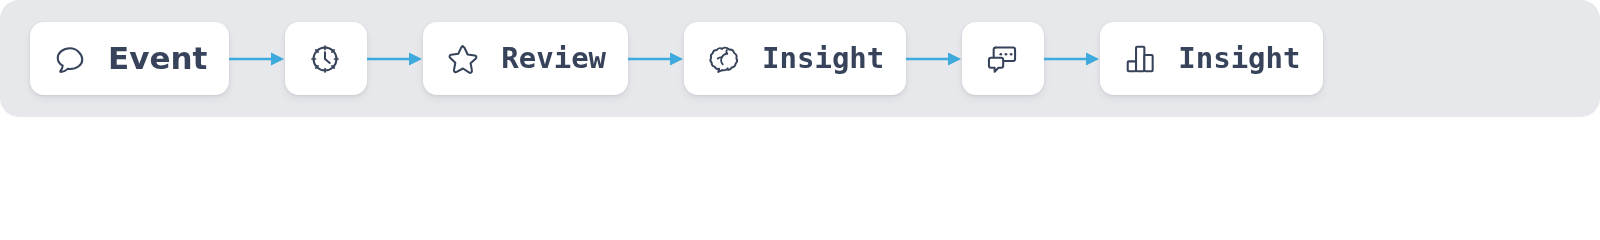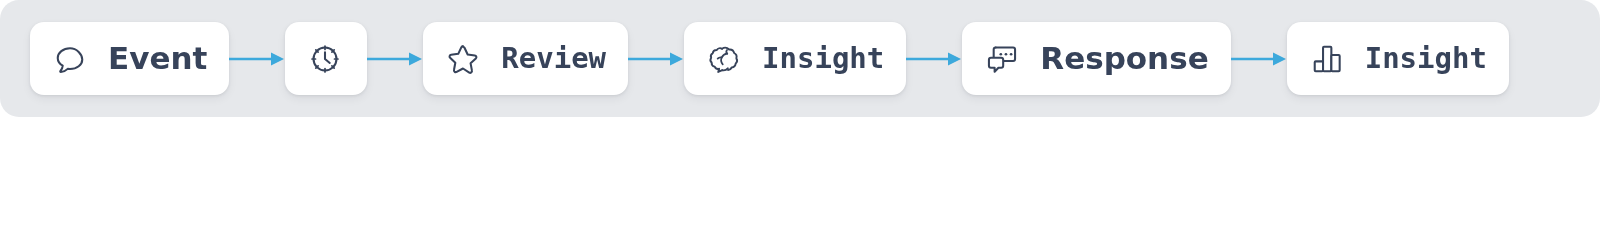--- a/index.html
+++ b/index.html
@@ -170,21 +170,20 @@
     <span class="step-icon">
       <svg viewBox="0 0 48 48" fill="none" xmlns="http://www.w3.org/2000/svg">
         <path d="M16.0 9.5h22.0c1.4 0 2.5 1.1 2.5 2.5v12.0c0 1.4 -1.1 2.5 -2.5 2.5H24.0" stroke="#37435a" stroke-width="2.6" stroke-linecap="round" stroke-linejoin="round"></path>
         <path d="M16.0 9.5c-1.4 0 -2.5 1.1 -2.5 2.5v12.0c0 1.4 1.1 2.5 2.5 2.5h1.8" stroke="#37435a" stroke-width="2.6" stroke-linecap="round" stroke-linejoin="round"></path>
         <circle cx="22.5" cy="18.0" r="1.7" fill="#37435a"></circle>
         <circle cx="29.0" cy="18.0" r="1.7" fill="#37435a"></circle>
         <circle cx="35.5" cy="18.0" r="1.7" fill="#37435a"></circle>
         <path d="M10.0 22.5h13.0c1.4 0 2.5 1.1 2.5 2.5v7.5c0 1.4 -1.1 2.5 -2.5 2.5h-3.5l-4.8 5.0v-5.0h-4.7c-1.4 0 -2.5 -1.1 -2.5 -2.5V25.0c0 -1.4 1.1 -2.5 2.5 -2.5z" fill="#ffffff" stroke="#37435a" stroke-width="2.6" stroke-linejoin="round"></path>
       </svg>
     </span>
-    <span class="step-label font-sans">Response</span>
   </div>
 
   <span class="flow-arrow">
     <svg width="56" height="18" viewBox="0 0 56 18" xmlns="http://www.w3.org/2000/svg">
       <line x1="0" y1="9" x2="43" y2="9" stroke="#3da9dc" stroke-width="2.6"></line>
       <polygon points="42,2.5 55,9 42,15.5" fill="#3da9dc"></polygon>
     </svg>
   </span>
 
   <div class="step-card">

